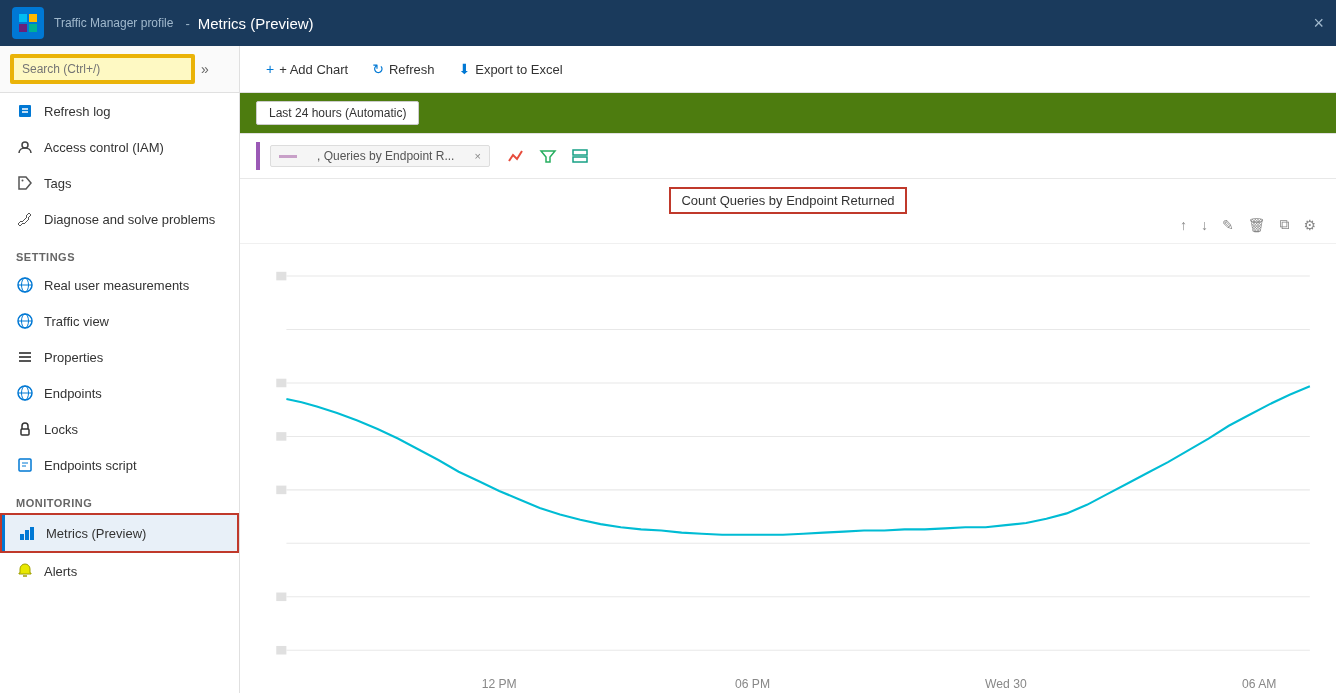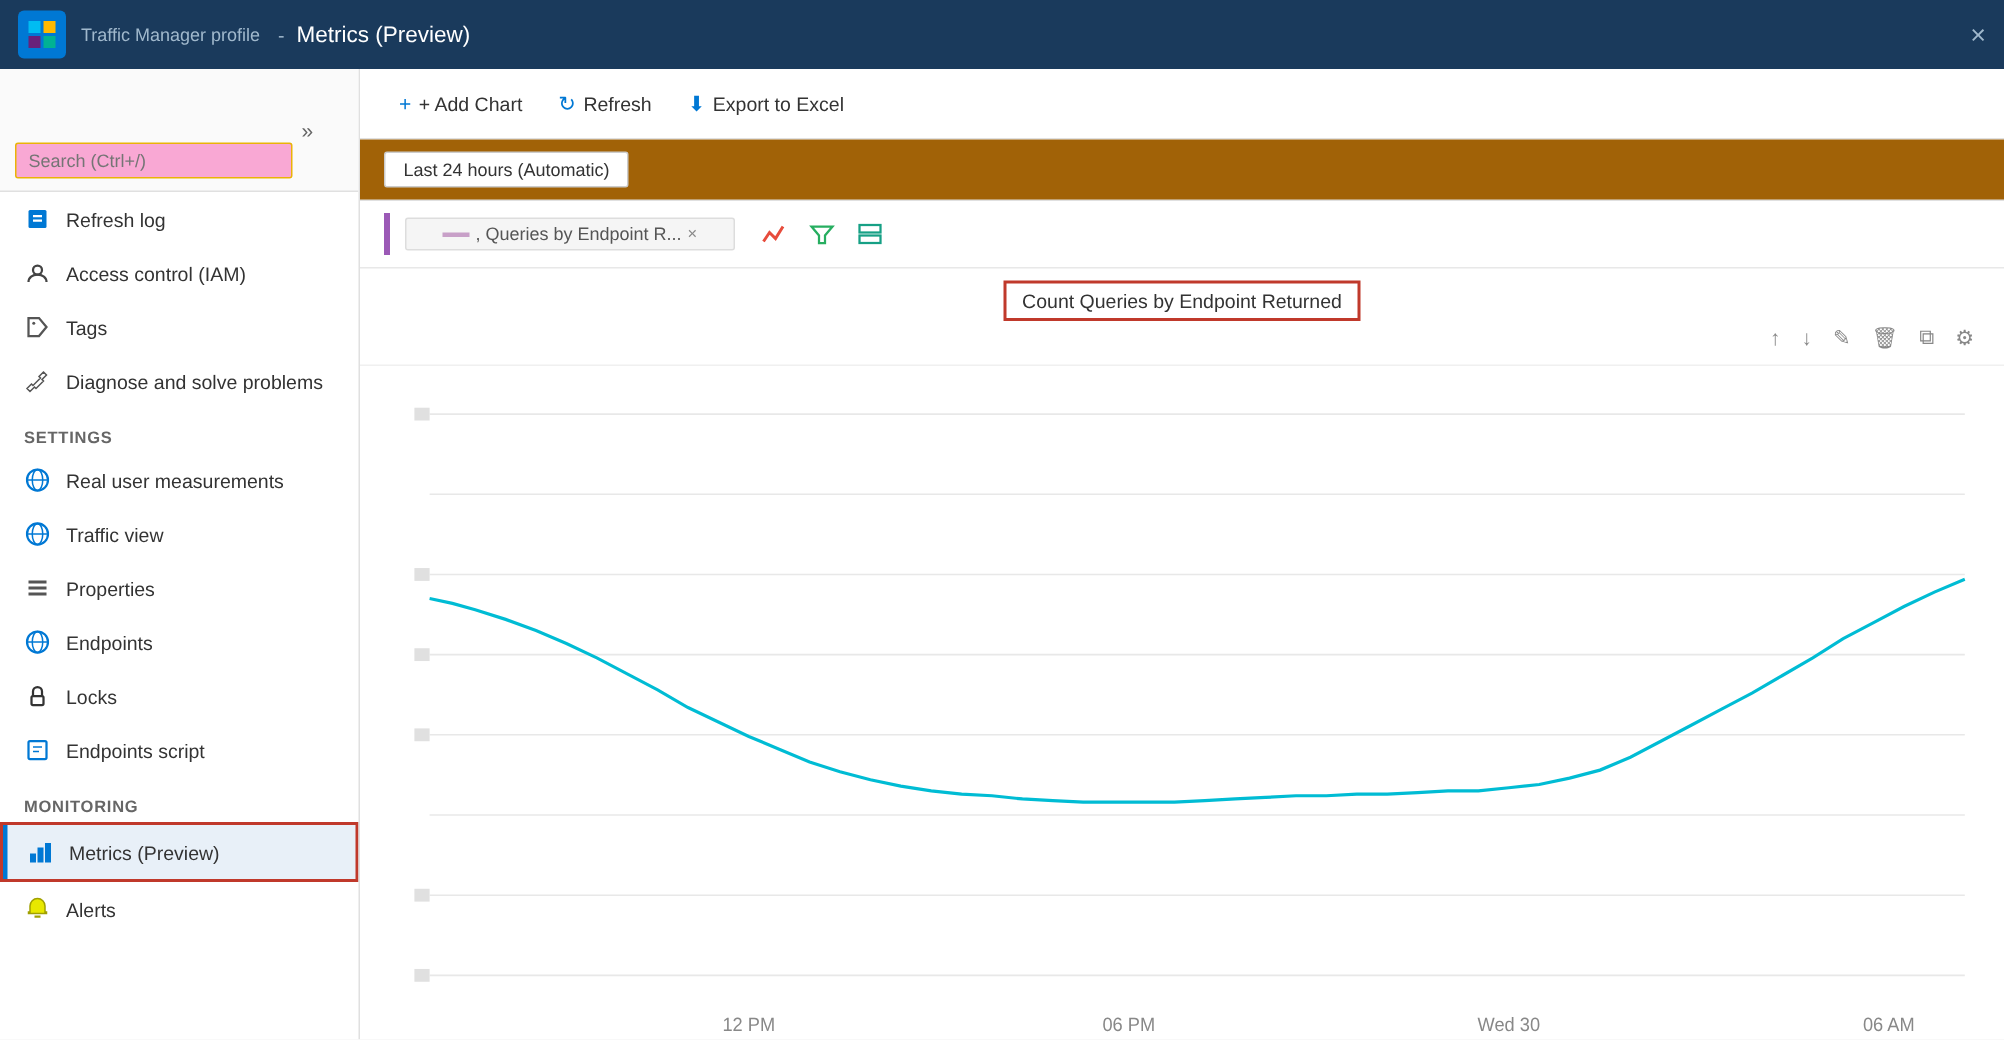--- a/index.html
+++ b/index.html
@@ -42,28 +42,27 @@
       overflow: hidden;
     }
     .sidebar-search {
       display: flex;
       align-items: center;
       padding: 8px 10px;
       border-bottom: 1px solid #e0e0e0;
       background: #fafafa;
     }
     .sidebar-search input {
-      border: 1px solid #eab308;
+      border: 4px solid #eab308;
       border-radius: 2px;
       padding: 4px 8px;
       font-size: 12px;
       width: 185px;
       color: #666;
-      background: #f9a8d4;
-      margin-top: 41px;
+      background: #fef9c3;
     }
     .sidebar-collapse-btn {
       margin-left: 6px;
       cursor: pointer;
       color: #666;
       font-size: 14px;
     }
     .sidebar-scroll { overflow-y: auto; flex: 1; }
     .sidebar-scroll::-webkit-scrollbar { width: 6px; }
     .sidebar-scroll::-webkit-scrollbar-thumb { background: #ccc; }
@@ -118,21 +117,21 @@
       padding: 5px 10px;
       background: transparent;
       border: none;
       cursor: pointer;
       font-size: 13px;
       color: #333;
     }
     .toolbar-btn .btn-icon { font-size: 14px; color: #0078d4; }
 
     .chart-time-bar {
-      background: #a16207;
+      background: #4d7c0f;
       padding: 8px 16px;
       border-bottom: 1px solid #e0e0e0;
     }
     .time-range-btn {
       border: 1px solid #ccc;
       background: #fff;
       padding: 4px 12px;
       font-size: 12px;
       cursor: pointer;
       border-radius: 2px;
@@ -156,25 +155,25 @@
       border-bottom: 1px solid #e8e8e8;
       background: #fff;
       gap: 4px;
     }
     .metric-tab {
       display: flex;
       align-items: center;
       background: #f5f5f5;
       border: 1px solid #ddd;
       border-radius: 2px;
-      padding: 3px 24px;
+      padding: 3px 8px;
       font-size: 12px;
       color: #555;
       cursor: pointer;
-      gap: 0;
+      gap: 16px;
     }
     .metric-tab-close { margin-left: 4px; color: #888; font-size: 11px; cursor: pointer; }
 
     .chart-icons { display: flex; align-items: center; gap: 4px; margin-left: 8px; }
     .chart-icon-btn {
       width: 28px; height: 28px;
       display: flex; align-items: center; justify-content: center;
       cursor: pointer;
       color: #555;
       font-size: 14px;

